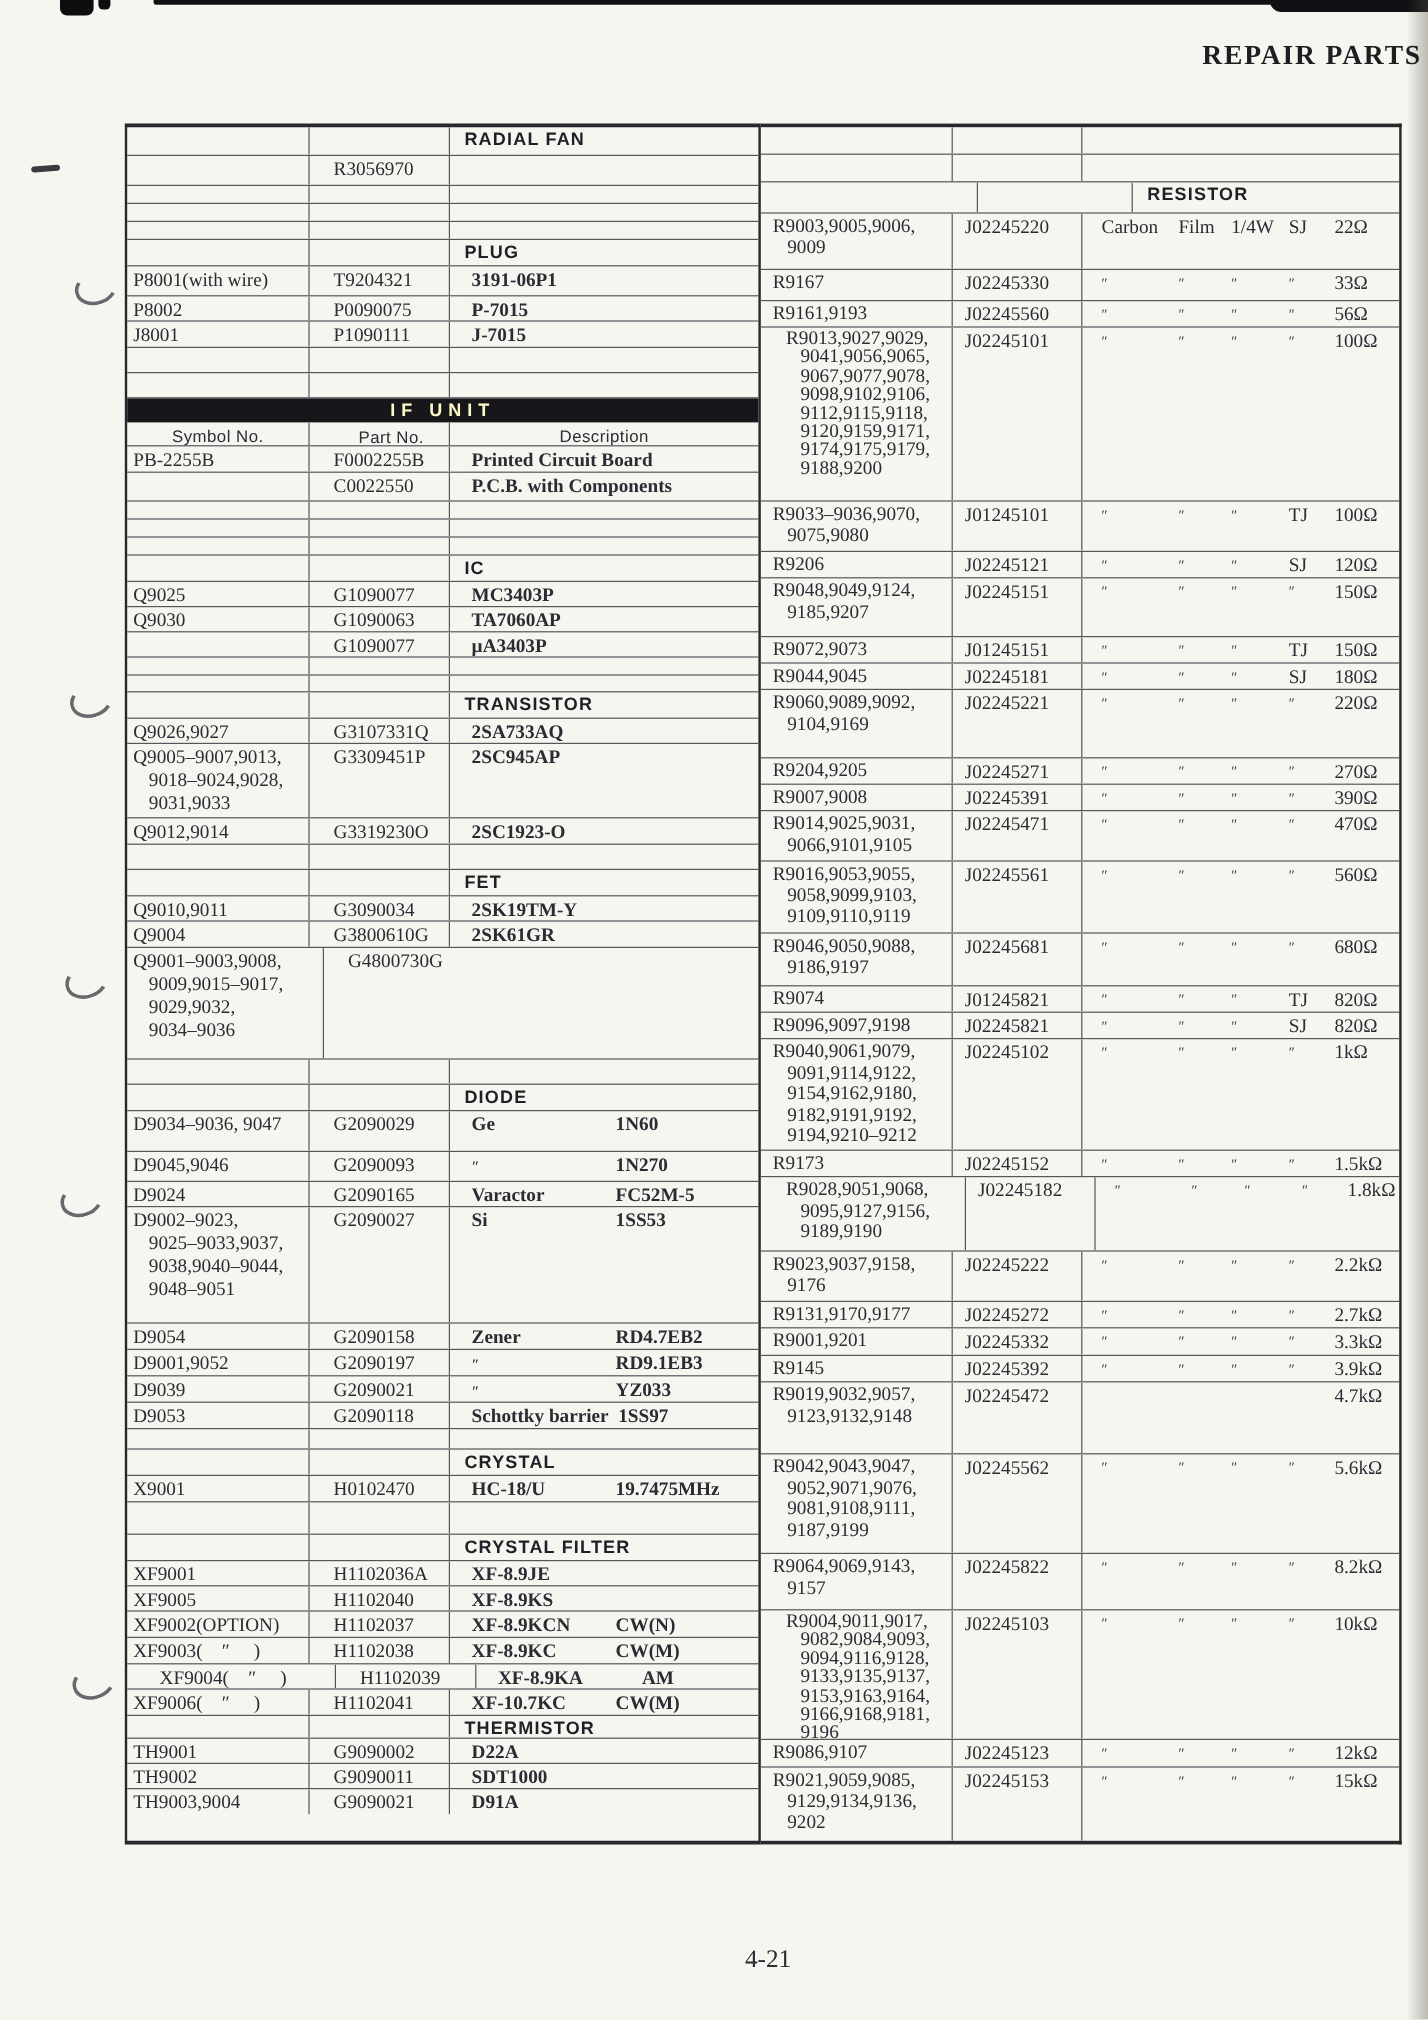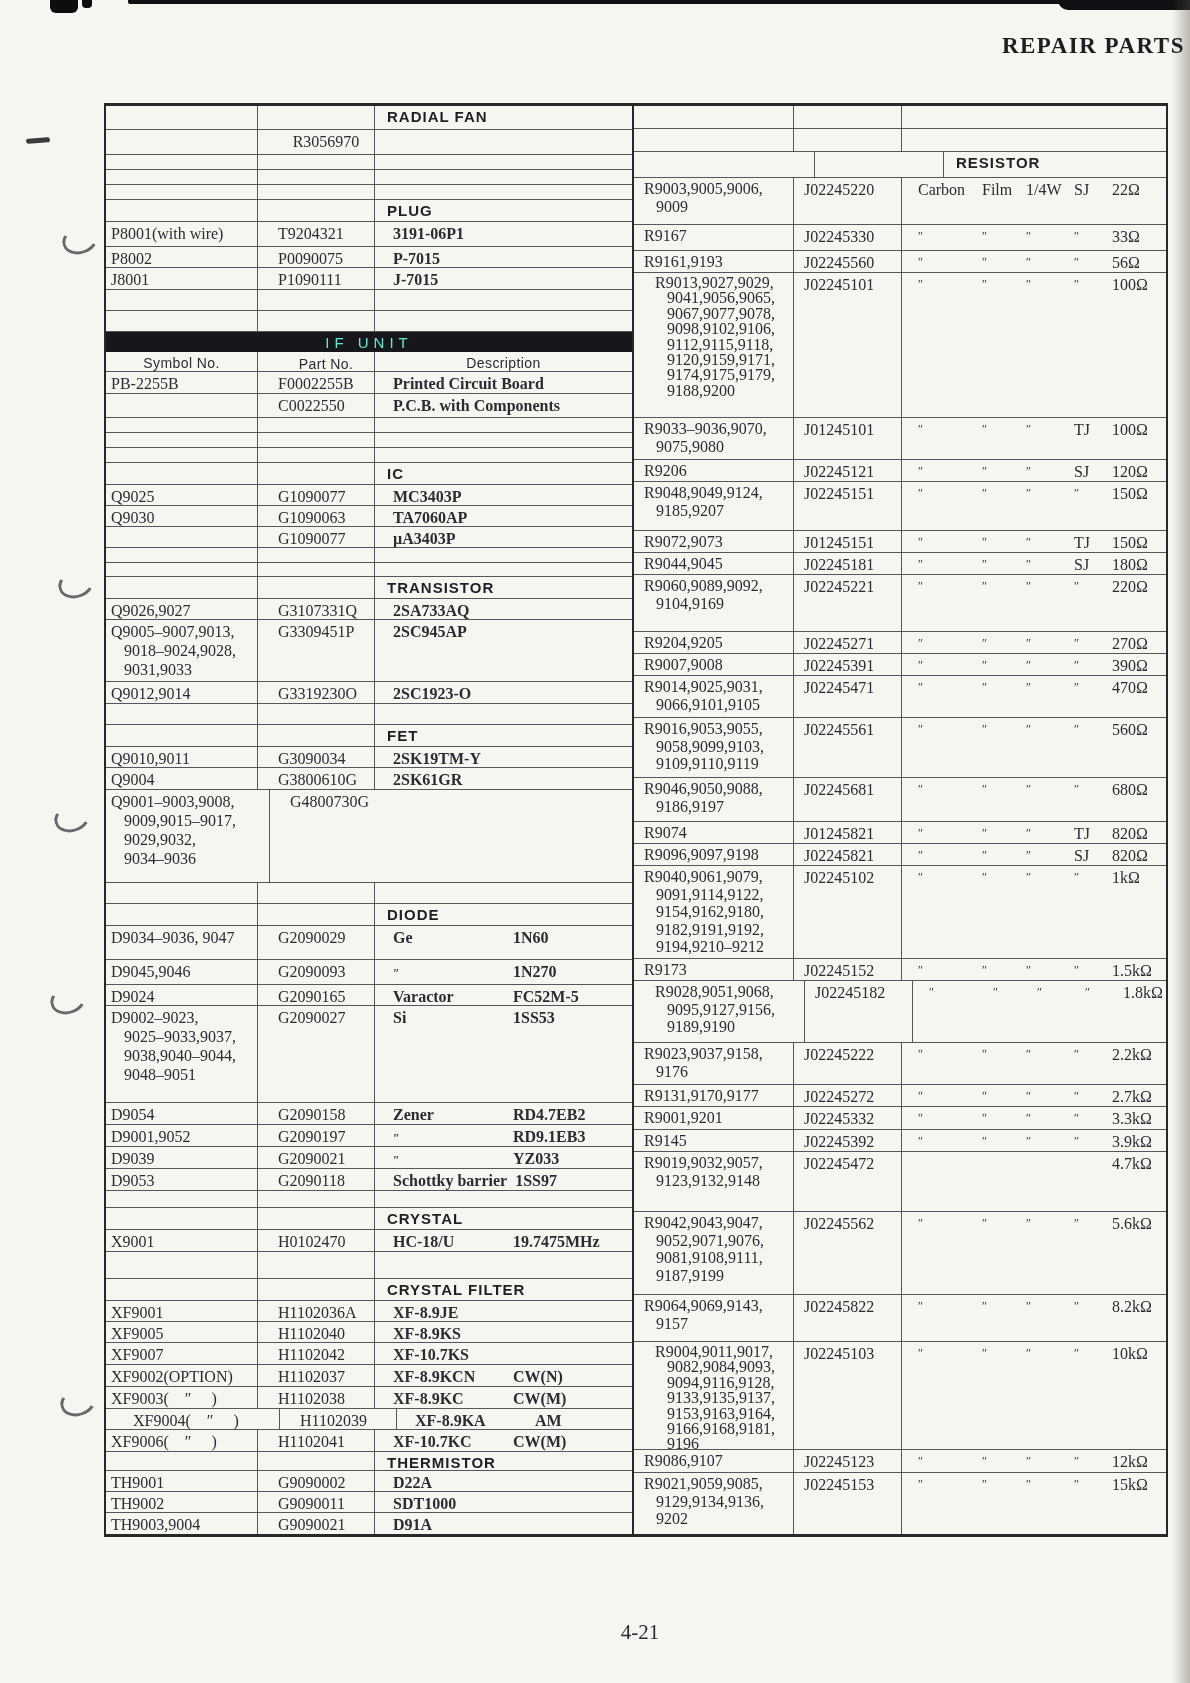--- a/index.html
+++ b/index.html
@@ -54,22 +54,22 @@
   .rdesc .val { text-align:left; padding-left:4px; }
   .ditto { font-size:12px; color:#3c3c42; }
   
   .sec-hdr { font-family:"Liberation Sans","DejaVu Sans",sans-serif; font-weight:bold;
              font-size:15px; letter-spacing:1px; color:#1f1f26; padding-left:12px; line-height:17px; }
   
   .cols-row .cell { text-align:center; font-family:"Liberation Sans","DejaVu Sans",sans-serif;
              font-size:14px; letter-spacing:.4px; color:#2c2c34; padding-top:3px; }
   
   .band-row { display:flex; align-items:center; justify-content:center;
-             background:#17171b; color:#5eead4; border-bottom:none;
-             font-family:"Liberation Sans","DejaVu Sans",sans-serif; font-weight:normal;
+             background:#17171b; color:#fef9c3; border-bottom:none;
+             font-family:"Liberation Sans","DejaVu Sans",sans-serif; font-weight:bold;
              font-size:15px; letter-spacing:5px; }
 </style>
 </head>
 <body>
 
 <div id="page">
 
   <div class="topbar"></div>
   <div class="topbar2"></div>
   <div class="blob1"></div>
@@ -86,21 +86,21 @@
   <div class="pageno">4-21</div>
 
   <div id="left-table" class="ptable">
       <div class="row lrow" style="height: 24px;">
         <div class="cell c-sym"></div>
         <div class="cell c-part"></div>
         <div class="cell c-desc">
           <div class="sec-hdr">RADIAL FAN</div>
         </div>
       </div>
-      <div class="row lrow" style="height: 25px; text-align: center;">
+      <div class="row lrow" style="height: 25px;">
         <div class="cell c-sym">
           <div class="sym-line"></div>
         </div>
         <div class="cell c-part">R3056970</div>
         <div class="cell c-desc">
           <div class="ldesc"><div class="d1" style="display: inline-block;"></div></div>
         </div>
       </div>
       <div class="row lrow" style="height: 15px;">
         <div class="cell c-sym"></div>
@@ -448,29 +448,20 @@
           <div class="ldesc"><div class="d1" style="display: inline-block;">XF-8.9JE</div></div>
         </div>
       </div>
       <div class="row lrow" style="height: 21px;">
         <div class="cell c-sym">
           <div class="sym-line">XF9005</div>
         </div>
         <div class="cell c-part">H1102040</div>
         <div class="cell c-desc">
           <div class="ldesc"><div class="d1" style="display: inline-block;">XF-8.9KS</div></div>
-        </div>
-      </div>
-      <div class="row lrow" style="height: 22px;">
-        <div class="cell c-sym">
-          <div class="sym-line">XF9007</div>
-        </div>
-        <div class="cell c-part">H1102042</div>
-        <div class="cell c-desc">
-          <div class="ldesc"><div class="d1" style="display: inline-block;">XF-10.7KS</div></div>
         </div>
       </div>
       <div class="row lrow" style="height: 22px;">
         <div class="cell c-sym">
           <div class="sym-line">XF9002(OPTION)</div>
         </div>
         <div class="cell c-part">H1102037</div>
         <div class="cell c-desc">
           <div class="ldesc"><div class="d1" style="display: inline-block;">XF-8.9KCN</div><div style="display: inline;">CW(N)</div></div>
         </div>

